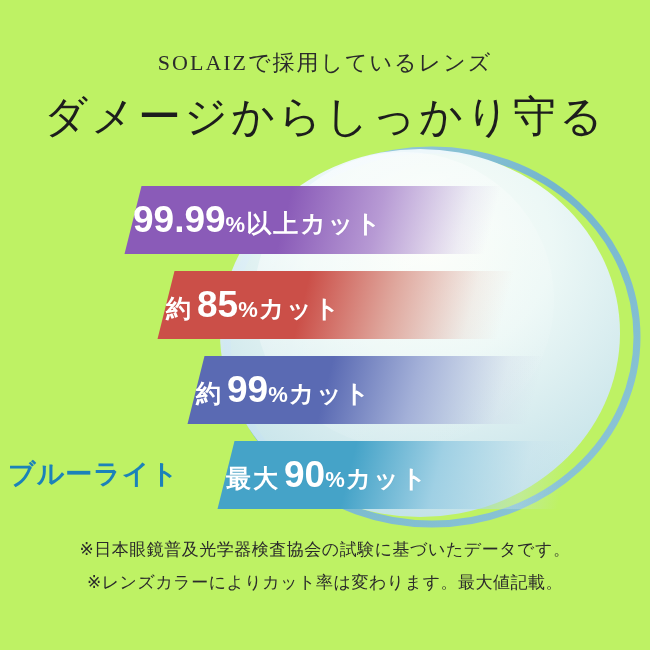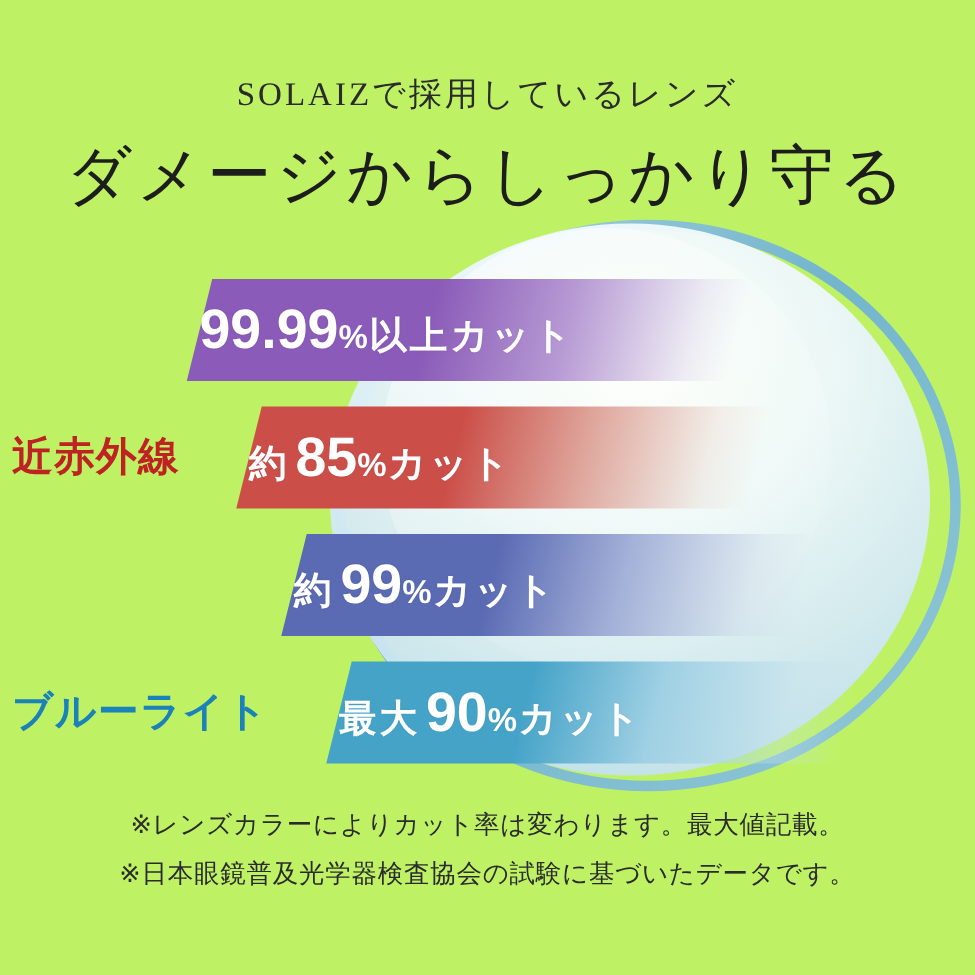--- a/index.html
+++ b/index.html
@@ -186,23 +186,20 @@
     </div>
   </div>
 
   <div class="row" style="top:271px;">
     <div class="band" style="left:166px; width:340px;
                 background:linear-gradient(90deg,#cb4f48 0%,#cb4f48 40%,#dfa79d 66%,rgba(232,210,202,0.35) 90%,rgba(232,210,202,0) 100%);">
       <span class="band-text">
         <span class="jp-pre">約</span><span class="num">85</span><span class="pct">%</span><span class="jp">カット</span>
       </span>
     </div>
-    <div class="row-label">
-      <span class="main" style="color:#bf2222;">近赤外線</span>
-    </div>
   </div>
 
   <div class="row" style="top:356px;">
     <div class="band" style="left:196px; width:340px;
                 background:linear-gradient(90deg,#5a6ab3 0%,#5a6ab3 38%,#a3b0d8 64%,rgba(204,214,232,0.35) 90%,rgba(204,214,232,0) 100%);">
       <span class="band-text">
         <span class="jp-pre">約</span><span class="num">99</span><span class="pct">%</span><span class="jp">カット</span>
       </span>
     </div>
   </div>
@@ -213,17 +210,17 @@
       <span class="band-text">
         <span class="jp-pre">最大</span><span class="num">90</span><span class="pct">%</span><span class="jp">カット</span>
       </span>
     </div>
     <div class="row-label">
       <span class="main" style="color:#1b82b9;text-align:right;">ブルーライト</span>
     </div>
   </div>
 
   <div class="notes">
+    <div>※日本眼鏡普及光学器検査協会の試験に基づいたデータです。</div>
     <div>※レンズカラーによりカット率は変わります。最大値記載。</div>
-    <div>※日本眼鏡普及光学器検査協会の試験に基づいたデータです。</div>
   </div>
 
 </div>
 
 </body></html>

